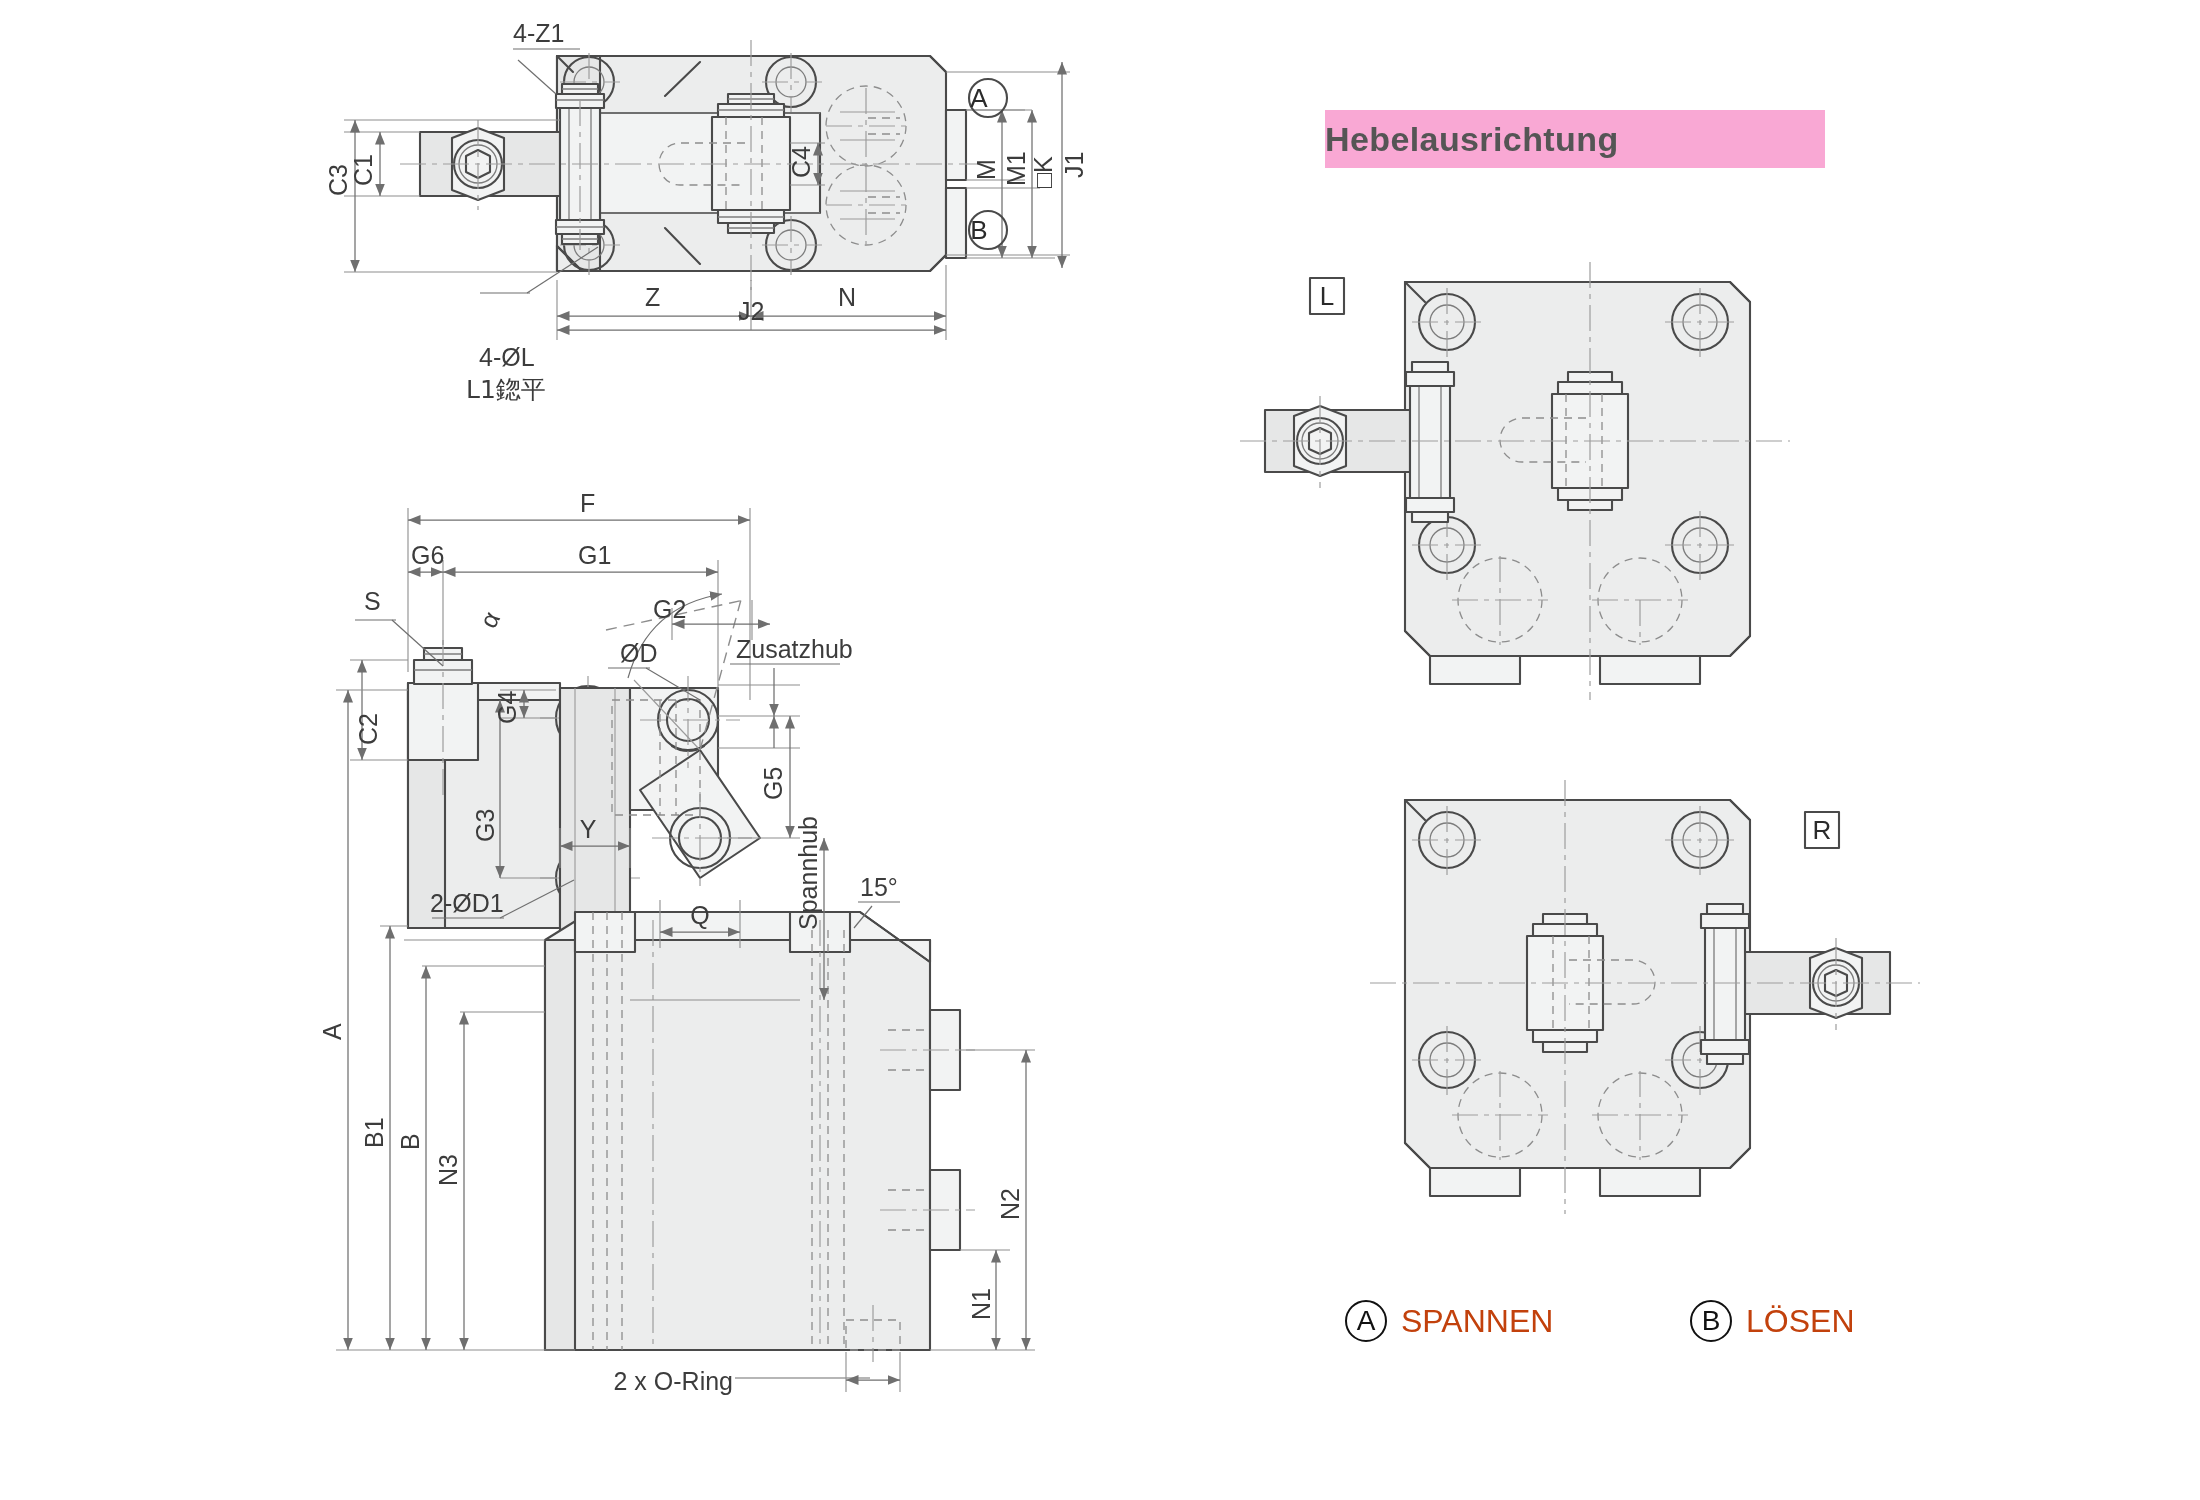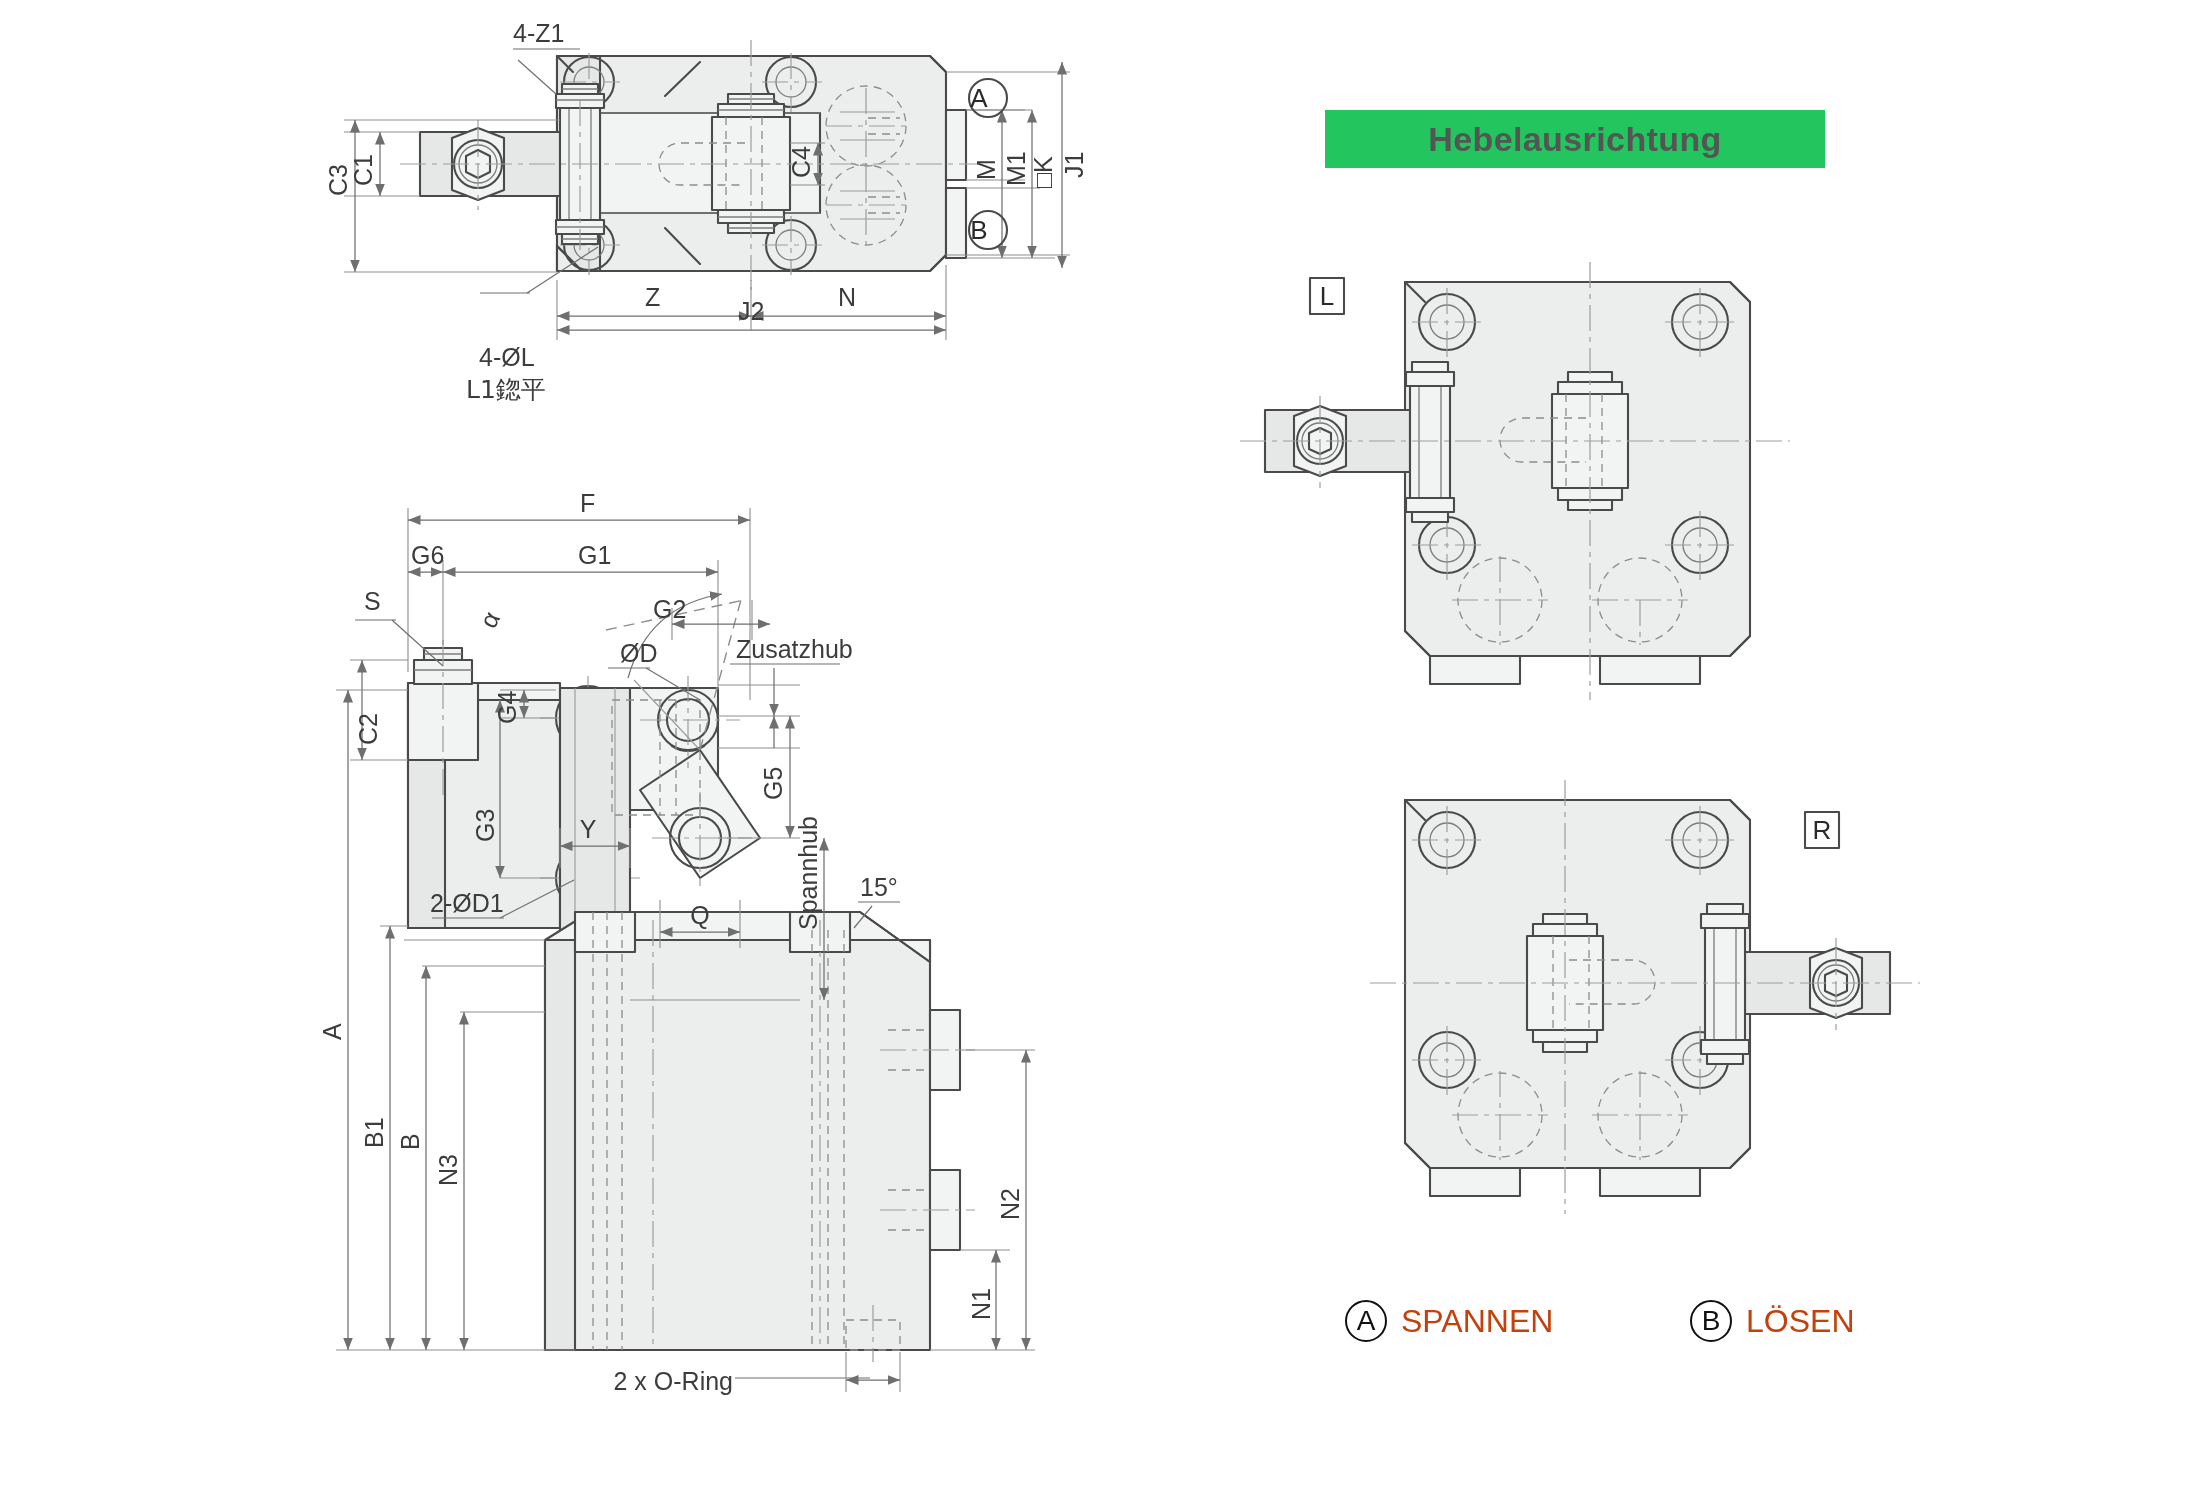--- a/index.html
+++ b/index.html
@@ -25,21 +25,21 @@
   .fillB{fill:#e6e7e7;stroke:#4a4a4a;stroke-width:2.1;stroke-linejoin:round;}
   .fillC{fill:#f2f3f3;stroke:#4a4a4a;stroke-width:2.1;stroke-linejoin:round;}
   .arw{fill:#6f6f6f;stroke:none;}
 
   
   .lbl{font-family:"Liberation Sans","DejaVu Sans",sans-serif;font-size:25px;fill:#3c3c3c;}
   .lbl-cn{font-family:"DejaVu Sans",sans-serif;font-size:25px;fill:#3c3c3c;}
   .cir-t{font-family:"Liberation Sans","DejaVu Sans",sans-serif;font-size:26px;fill:#2a2a2a;}
 
   .banner{
-    position:absolute;background:#22c55e;display:flex;align-items:center;justify-content:center;
+    position:absolute;background:#f9a8d4;display:flex;align-items:center;
   }
   .banner span{
     font-family:"Liberation Sans","DejaVu Sans",sans-serif;
     font-size:34px;font-weight:bold;color:#555;letter-spacing:.4px;
   }
   .legend-item{position:absolute;display:flex;align-items:center;gap:14px;}
   .legend-badge{
     width:38px;height:38px;border:2px solid #111;border-radius:50%;
     display:flex;align-items:center;justify-content:center;
     font-family:"Liberation Sans","DejaVu Sans",sans-serif;font-size:28px;color:#111;

